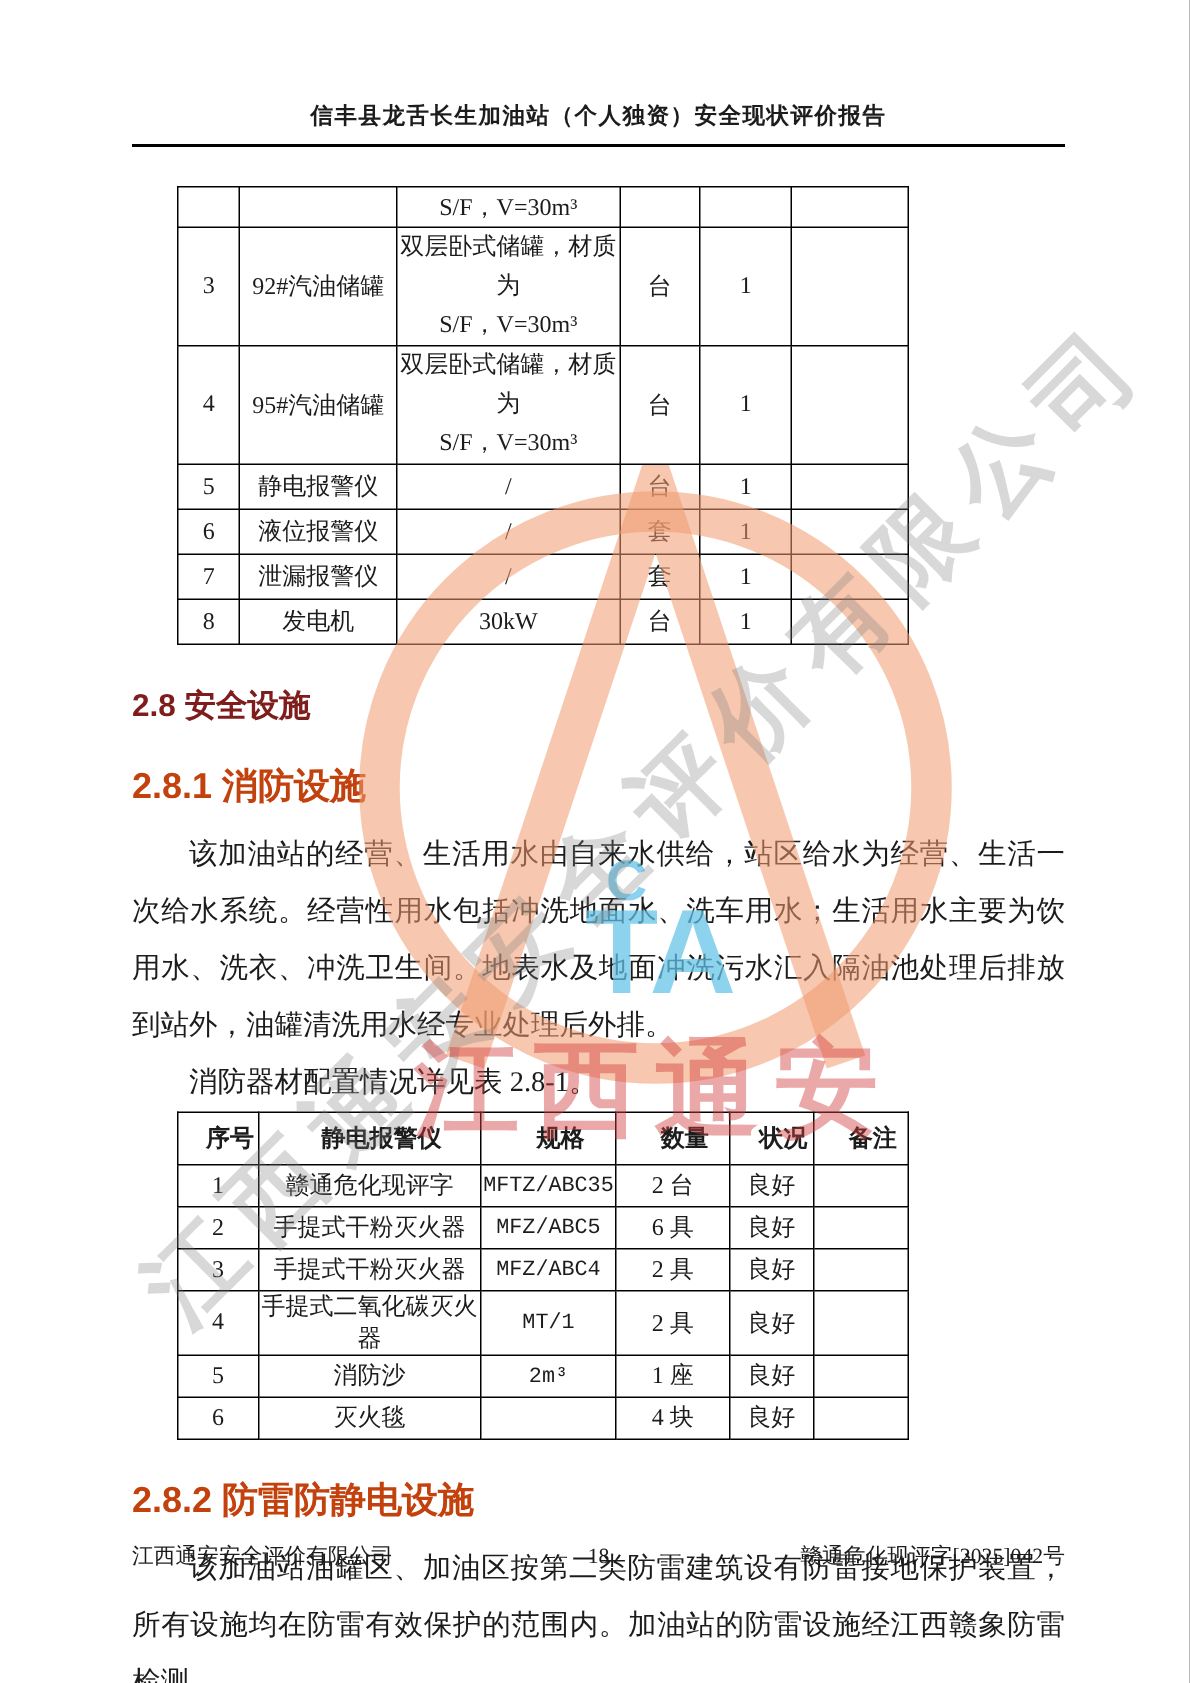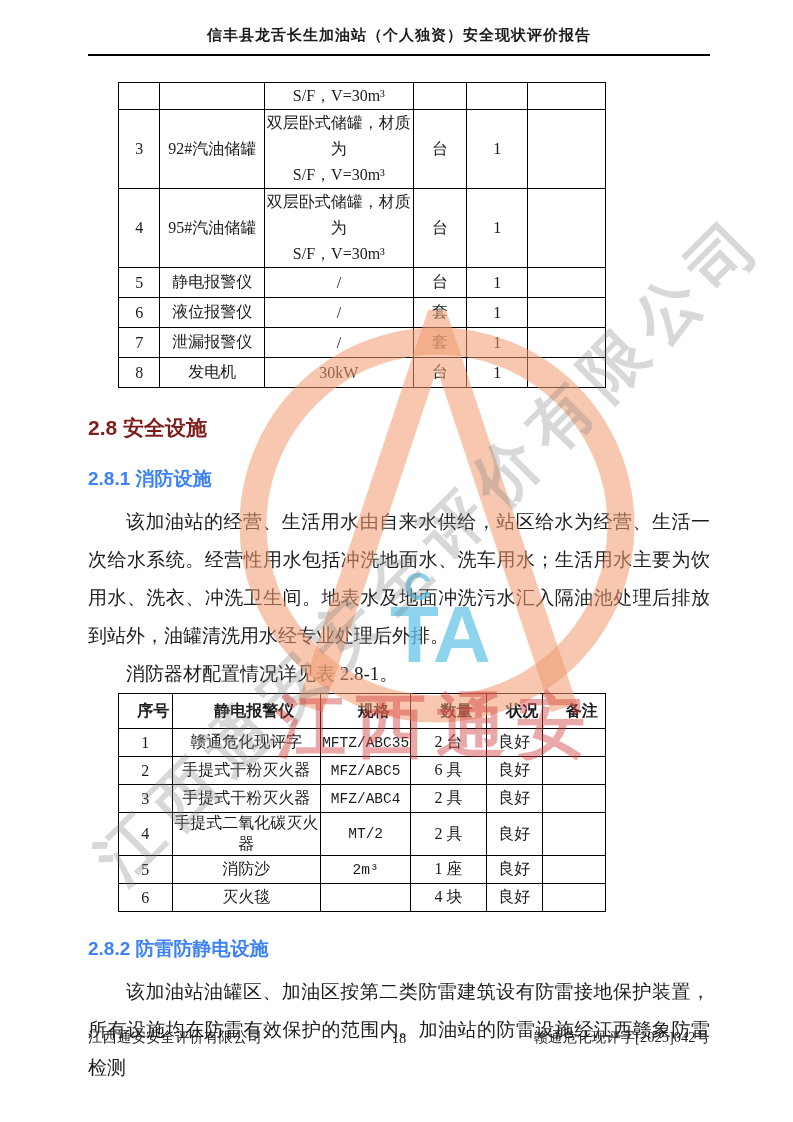--- a/index.html
+++ b/index.html
@@ -3,21 +3,21 @@
 <meta charset="utf-8">
 <style>
   html,body{margin:0;padding:0;background:#888;}
   .page{
     position:relative;width:793px;height:1122px;background:#ffffff;
     margin:0 auto;overflow:hidden;color:#1c1c1c;
     font-family:"Liberation Serif","DejaVu Serif",serif;
   }
   .content{position:absolute;left:88px;top:0;width:622px;z-index:1;}
   .doc-header-title{
-    margin-top:26px;text-align:center;font-weight:bold;font-size:15px;
+    margin-top:68px;text-align:center;font-weight:bold;font-size:15px;
     font-family:"Liberation Sans","DejaVu Sans",sans-serif;letter-spacing:1px;
   }
   .doc-header-rule{border-bottom:2px solid #000;margin-top:9px;}
   table.doc{border-collapse:collapse;table-layout:fixed;width:488px;margin-left:30px;font-size:16px;}
   table.doc td,table.doc th{
     border:1.5px solid #000;text-align:center;vertical-align:middle;padding:0;
     font-weight:normal;overflow:hidden;
   }
   table.equip{margin-top:26px;}
   table.equip tr.r-partial td{height:26px;}
@@ -25,21 +25,21 @@
   table.equip tr.r-single td{height:29px;}
   .spec2line div{line-height:26px;}
   .c-no{width:8.5%;}  .c-name{width:21.5%;} .c-spec{width:30.5%;}
   .c-unit{width:11%;} .c-qty{width:12.5%;}  .c-note{width:16%;}
   .heading1{
     font-family:"Liberation Sans","DejaVu Sans",sans-serif;font-weight:bold;
     font-size:21px;margin:26px 0 0 0;color:#7f1d1d;
   }
   .heading2{
     font-family:"Liberation Sans","DejaVu Sans",sans-serif;font-weight:bold;
-    font-size:19px;margin:24px 0 0 0;color:#3b82f6;
+    font-size:24px;margin:24px 0 0 0;color:#c2410c;
   }
   .para{font-size:19px;line-height:38px;text-align:justify;text-indent:2em;margin:11px 0 0 0;}
   .para.tight{margin:0;}
   .table-caption{
     text-align:center;font-weight:bold;font-size:17px;margin:16px 0 6px 0;
     font-family:"Liberation Sans","DejaVu Sans",sans-serif;
   }
   table.fire{margin-top:0;}
   table.fire th{font-weight:bold;height:34px;font-size:16px;padding-left:16px;}
   table.fire td{height:27px;}
@@ -198,21 +198,21 @@
         <td>3</td>
         <td>手提式干粉灭火器</td>
         <td class="mono">MFZ/ABC4</td>
         <td>2 具</td>
         <td>良好</td>
         <td></td>
       </tr>
       <tr>
         <td>4</td>
         <td>手提式二氧化碳灭火器</td>
-        <td class="mono">MT/2</td>
+        <td class="mono">MT/1</td>
         <td>2 具</td>
         <td>良好</td>
         <td></td>
       </tr>
       <tr>
         <td>5</td>
         <td>消防沙</td>
         <td class="mono">2m³</td>
         <td>1 座</td>
         <td>良好</td>

